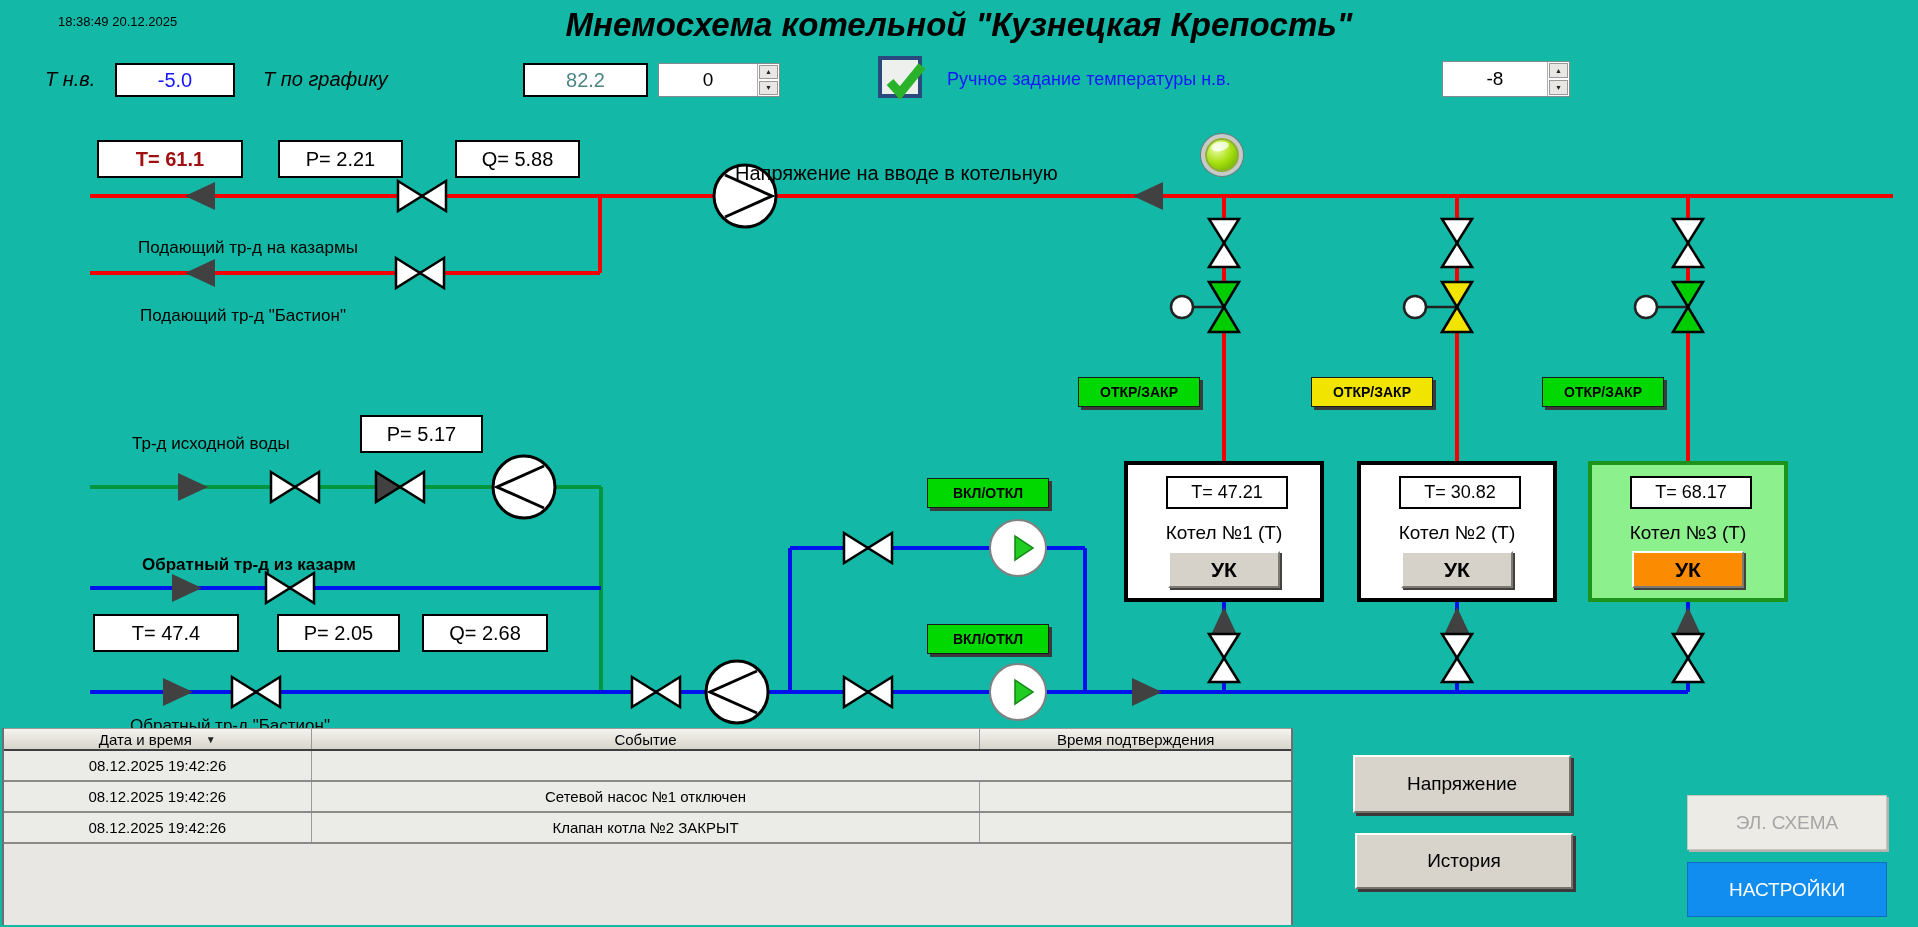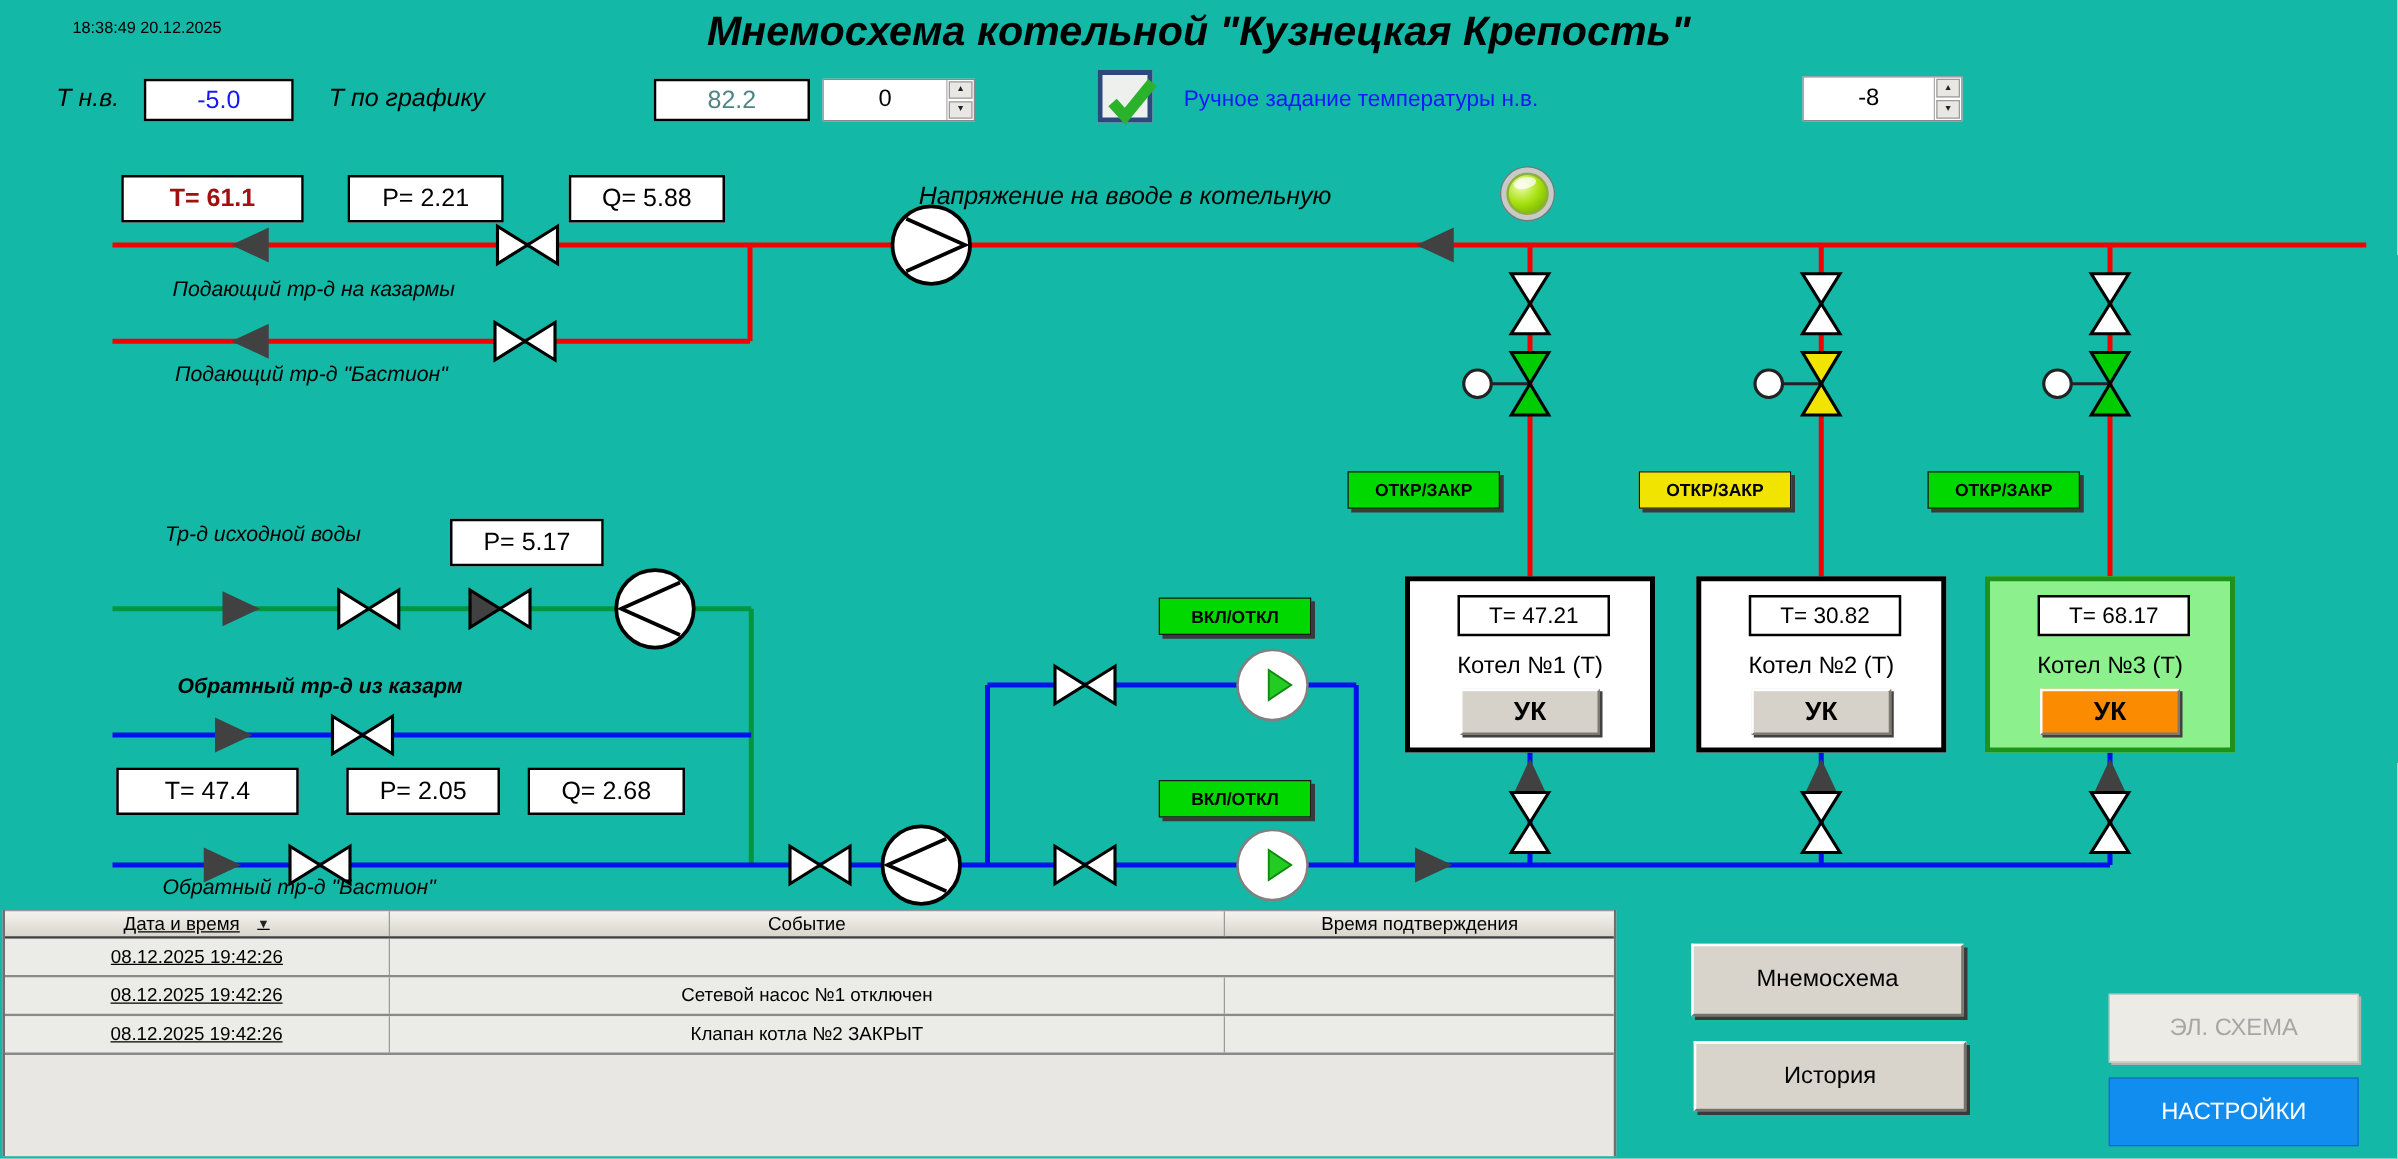--- a/index.html
+++ b/index.html
@@ -15,21 +15,21 @@
   .spin{background:#fff;border:1px solid #8a8a8a;box-sizing:border-box;display:flex;}
   .spin .val{flex:1;display:flex;align-items:center;justify-content:center;font-size:19px;}
   .spin .btns{width:21px;display:flex;flex-direction:column;border-left:1px solid #b0b0b0;}
   .spin .btns div{flex:1;background:#e9e7e3;border:1px solid #9a9a9a;font-size:7px;line-height:6px;
                   display:flex;align-items:center;justify-content:center;color:#222;margin:1px;}
   .chk{left:878px;top:56px;width:44px;height:42px;border:4px solid var(--chk_border,#2a4a7e);
        background:#eef0ee;box-sizing:border-box;}
   .chk svg{position:absolute;left:-2px;top:-4px;}
   .blue-label{color:var(--label_blue,#1616ff);font-size:18px;}
   
-  .pipe-label{font-size:17px;font-style:italic;white-space:nowrap;}
+  .pipe-label{font-size:17px;white-space:nowrap;margin-top:16px;}
   .bold{font-weight:bold;}
   
   .sbtn{display:flex;align-items:center;justify-content:center;font-size:14px;font-weight:bold;
         border:1px solid #1a1a1a;box-shadow:3px 3px 0 #3a3a3a;box-sizing:border-box;}
   
   .boiler{top:461px;width:200px;height:141px;background:#fff;border:4px solid #000;box-sizing:border-box;}
   .boiler .btemp{position:absolute;left:38px;top:11px;width:122px;height:33px;background:#fff;border:2px solid #000;
         display:flex;align-items:center;justify-content:center;font-size:18px;box-sizing:border-box;}
   .boiler .bname{position:absolute;left:0;top:57px;width:100%;text-align:center;font-size:19px;}
   .boiler .uk-btn{position:absolute;left:40px;top:86px;width:112px;height:37px;background:#d6d2c9;
@@ -44,21 +44,21 @@
         background:rgba(255,255,255,.75);transform:rotate(-12deg);}
   
   .evt-table{left:2px;top:728px;width:1291px;height:197px;background:#e9e7e3;
              border-left:2px solid #6f6f6f;border-right:2px solid #6f6f6f;box-sizing:border-box;font-size:15px;}
   .evt-head{display:flex;height:20px;background:linear-gradient(#f4f3ee,#d8d5cc);
             border-top:1px solid #999;border-bottom:2px solid #3f3f3f;}
   .evt-head .hc{display:flex;align-items:center;justify-content:center;border-right:1px solid #9a9a9a;
             box-sizing:border-box;position:relative;}
   .evt-row{display:flex;height:29px;background:#ebebe7;border-bottom:2px solid #8a8a8a;}
   .evt-row .c{display:flex;align-items:center;justify-content:center;border-right:1px solid #9a9a9a;box-sizing:border-box;}
-  .c1{width:308px;text-decoration:underline;} .c2{width:670px;} .c3{width:311px;border-right:none !important;}
+  .c1{width:308px;} .c2{width:670px;} .c3{width:311px;border-right:none !important;}
   .sort-ic{font-size:10px;margin-left:14px;color:#222;}
   
   .act-btn{background:#d8d4cb;border-top:2px solid #fff;border-left:2px solid #fff;
            border-right:2px solid #76736b;border-bottom:2px solid #76736b;
            box-shadow:3px 3px 0 #3a3a3a;display:flex;align-items:center;justify-content:center;
            font-size:19px;box-sizing:border-box;}
   .act-btn.disabled{background:#edebe5;color:#a6a6a6;border:1px solid #c8c6c0;box-shadow:2px 2px 0 #b5b3ad;}
   .act-btn.primary{background:var(--settings_blue,#118df0);color:#fff;border:1px solid #0b6ec0;box-shadow:none;}
 </style>
 </head>
@@ -248,18 +248,18 @@
           <div class="c c3"></div>
         </div>
         <div class="evt-row">
           <div class="c c1">08.12.2025 19:42:26</div>
           <div class="c c2">Клапан котла №2 ЗАКРЫТ</div>
           <div class="c c3"></div>
         </div>
       </div>
   </div>
 
-  <div class="abs act-btn" style="left:1353px;top:755px;width:218px;height:58px;z-index:2">Мнемосхема</div>
+  <div class="abs act-btn" style="left:1353px;top:755px;width:218px;height:58px;z-index:2">Напряжение</div>
   <div class="abs act-btn" style="left:1355px;top:833px;width:218px;height:56px;z-index:2">История</div>
   <div class="abs act-btn primary" style="left:1687px;top:862px;width:200px;height:55px;z-index:2">НАСТРОЙКИ</div>
   <div class="abs act-btn disabled" style="left:1687px;top:795px;width:200px;height:55px;z-index:2">ЭЛ. СХЕМА</div>
 
 </div>
 
 </body></html>

